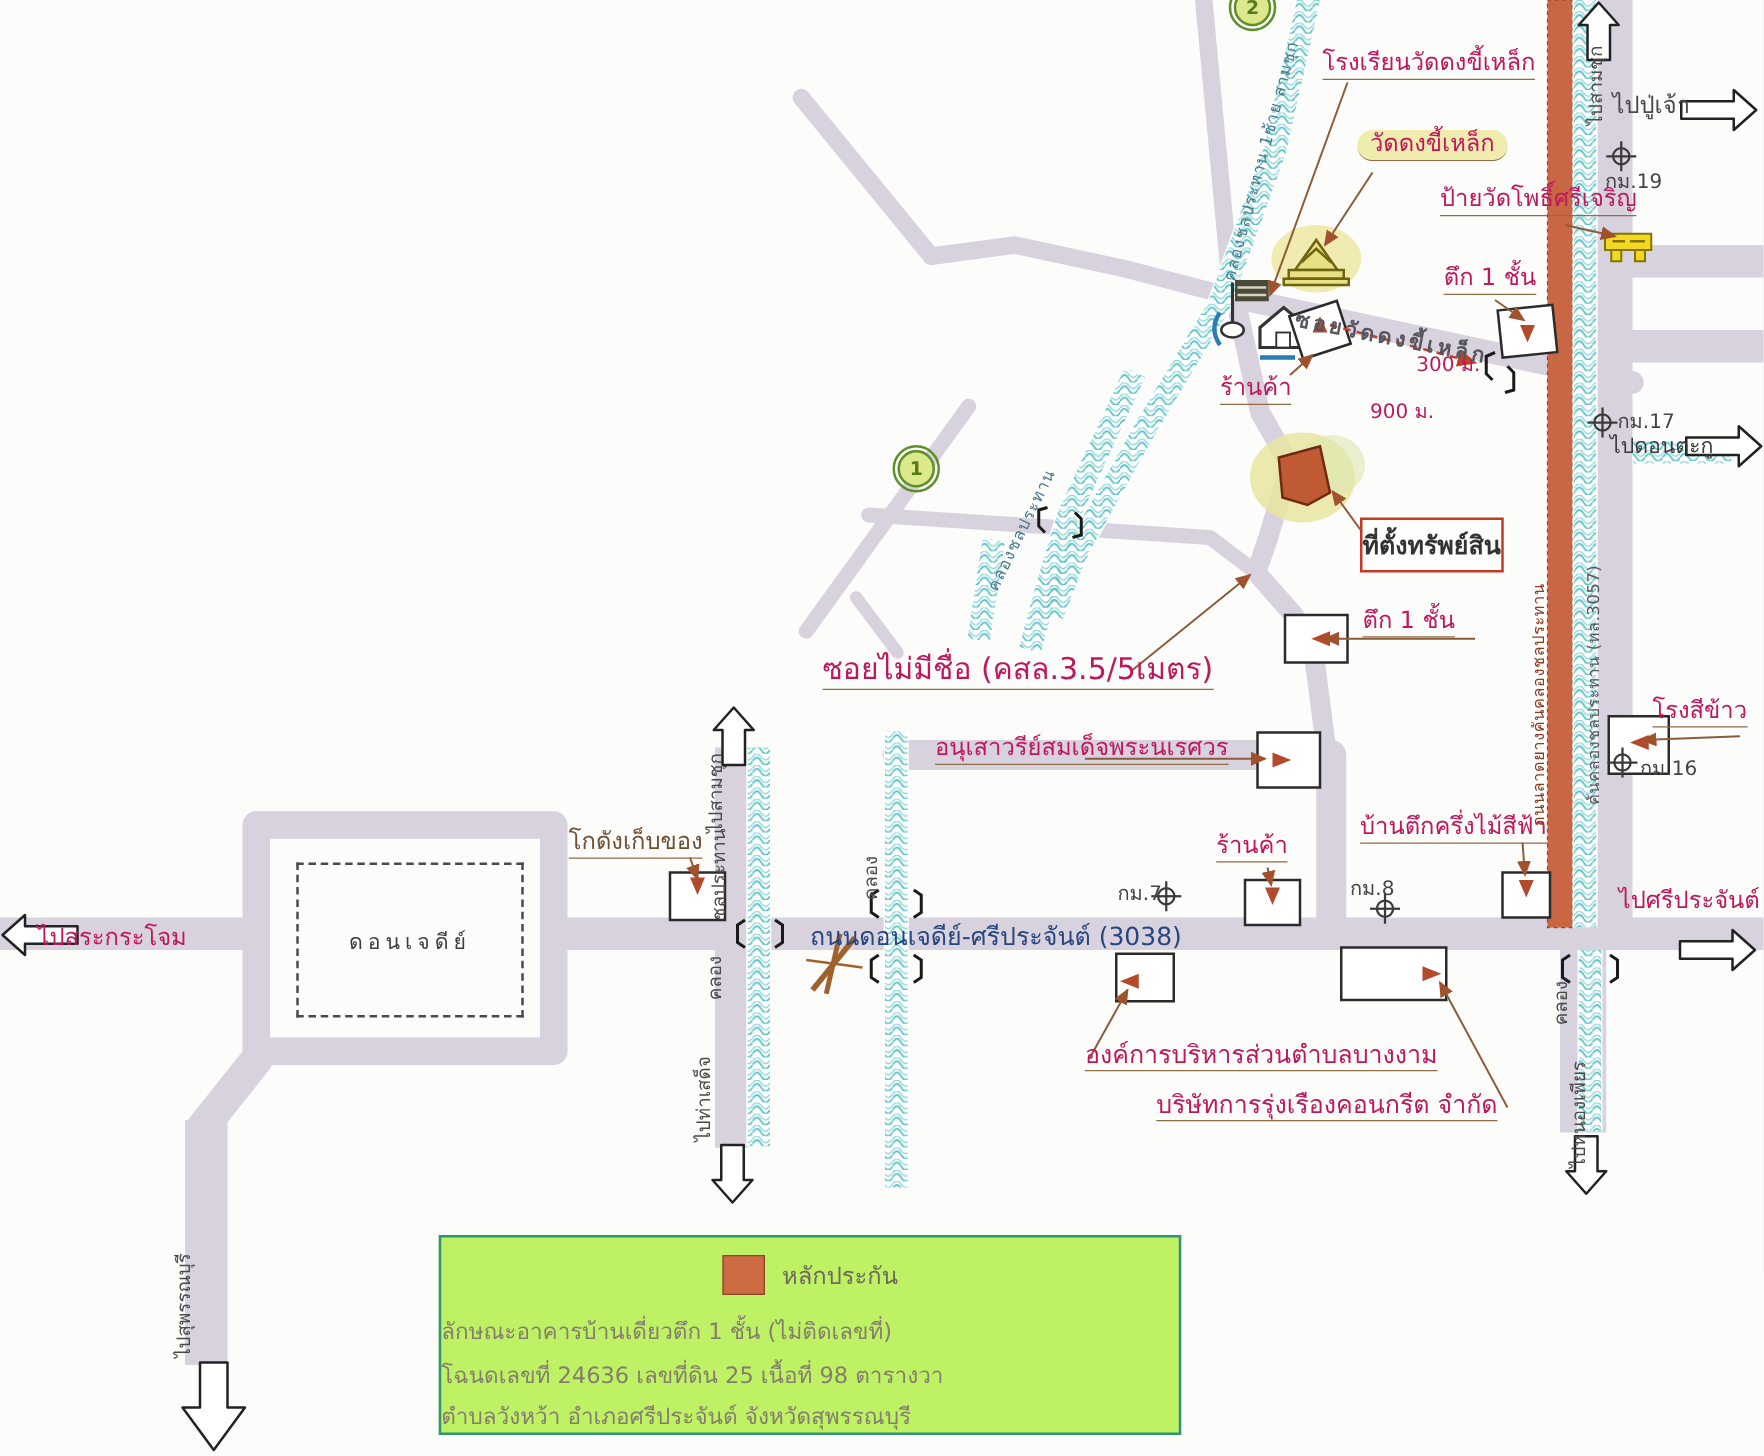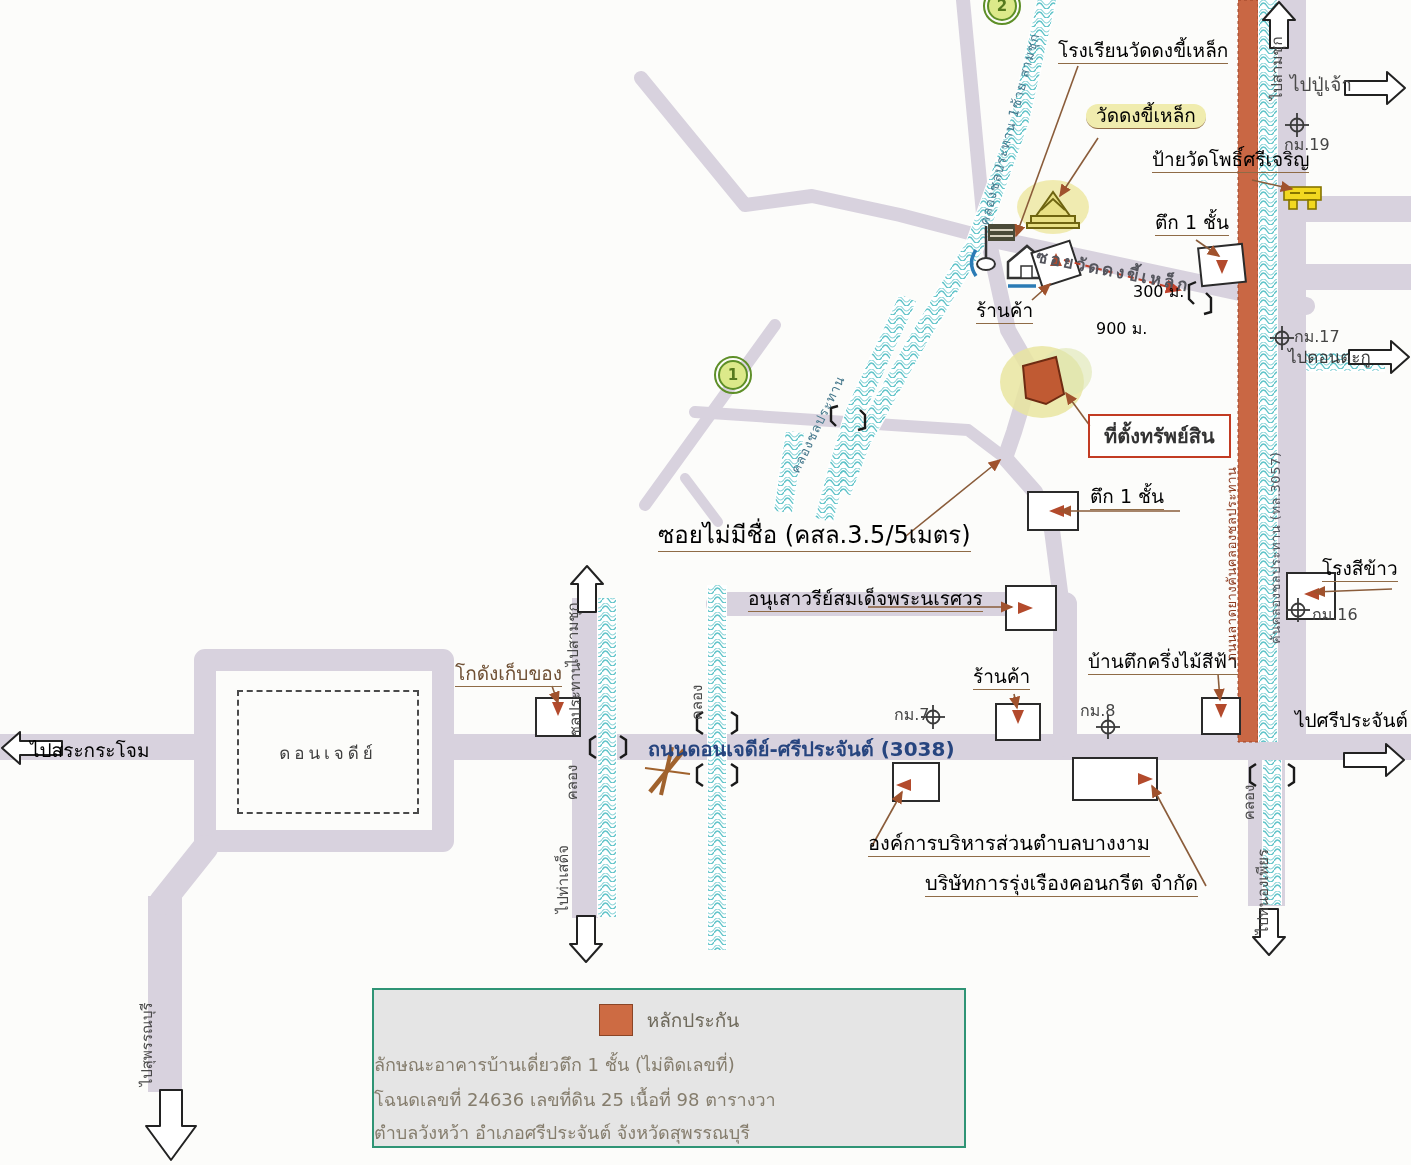--- a/index.html
+++ b/index.html
@@ -1,37 +1,37 @@
 <!DOCTYPE html>
 <html><head>
 <meta charset="utf-8">
 <style>
   html,body{margin:0;padding:0;background:#e8e8e8}
   .map{position:relative;width:1411px;height:1165px;background:#fcfcfa;overflow:hidden;
        font-family:"DejaVu Sans","Liberation Sans",sans-serif}
   .map svg{position:absolute;left:0;top:0;z-index:1}
-  .lbl{position:absolute;z-index:3;white-space:nowrap;color:#000000;font-size:19px;line-height:1.15}
+  .lbl{position:absolute;z-index:3;white-space:nowrap;color:#be185d;font-size:19px;line-height:1.15}
   .u{border-bottom:1.6px solid #8f6b46;padding-bottom:1px}
   .b{font-weight:normal}
   .v{transform-origin:left bottom;transform:rotate(-90deg);font-size:15px;color:#4a4a4a}
   .hl{background:#f0ecae;border-radius:12px;padding:1px 10px}
   .kmtxt{font-size:16px;color:#444}
   .small{font-size:16px}
-  .redbox{position:absolute;z-index:3;border:2px solid #c23b22;padding:4px 14px;font-weight:bold;
+  .redbox{position:absolute;z-index:3;border:2px solid #c23b22;padding:4px 0;font-weight:bold;
           font-size:20px;color:#333;background:rgba(255,255,255,.65);white-space:nowrap}
-  .roadname{color:#27457f;font-weight:bold;font-size:20px}
+  .roadname{color:#27457f;font-weight:normal;font-size:20px}
   .circ{position:absolute;z-index:3;width:26px;height:26px;border:2px solid #5e8f28;border-radius:50%;
         background:#dce98a;outline:2px solid #5e8f28;outline-offset:2px;display:flex;align-items:center;
         justify-content:center;font-size:15px;font-weight:bold;color:#567a1d}
   .dashbox{position:absolute;z-index:3;left:237px;top:690px;width:178px;height:120px;
            border:2px dashed #4a4a4a;display:flex;flex-direction:column;align-items:center;
            justify-content:center;gap:10px}
   .dashbox div{font-size:17px;letter-spacing:4px;color:#3f3f3f}
-  .legend{position:absolute;z-index:3;left:372px;top:988px;width:590px;height:156px;
-          border:2px solid #2f9475;background:#e5e5e5}
+  .legend{position:absolute;z-index:3;left:351px;top:988px;width:590px;height:156px;
+          border:2px solid #2f9475;background:#bef264}
   .legend .row1{position:absolute;left:0;top:14px;width:100%;display:flex;justify-content:center;
                 align-items:center;gap:14px}
   .swatch{width:32px;height:30px;background:#cd6b43;border:1px solid #8a4526}
   .legtxt{color:#857d6d;font-size:18px;text-align:left;position:absolute;width:100%;white-space:nowrap}
   .soiname{transform-origin:left top;transform:rotate(11deg);font-size:17px;font-weight:bold;
            color:#55565e;letter-spacing:3px}
   .cdiag{transform-origin:left bottom;font-size:13px;color:#46788c;letter-spacing:1px}
   .vroad{font-size:13px;letter-spacing:0.5px}
 </style>
 </head>

